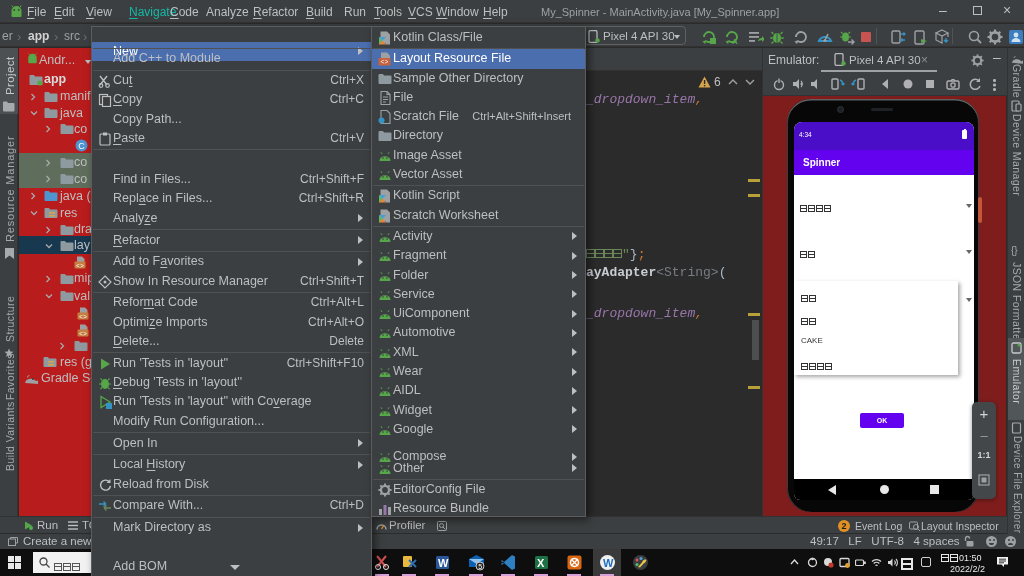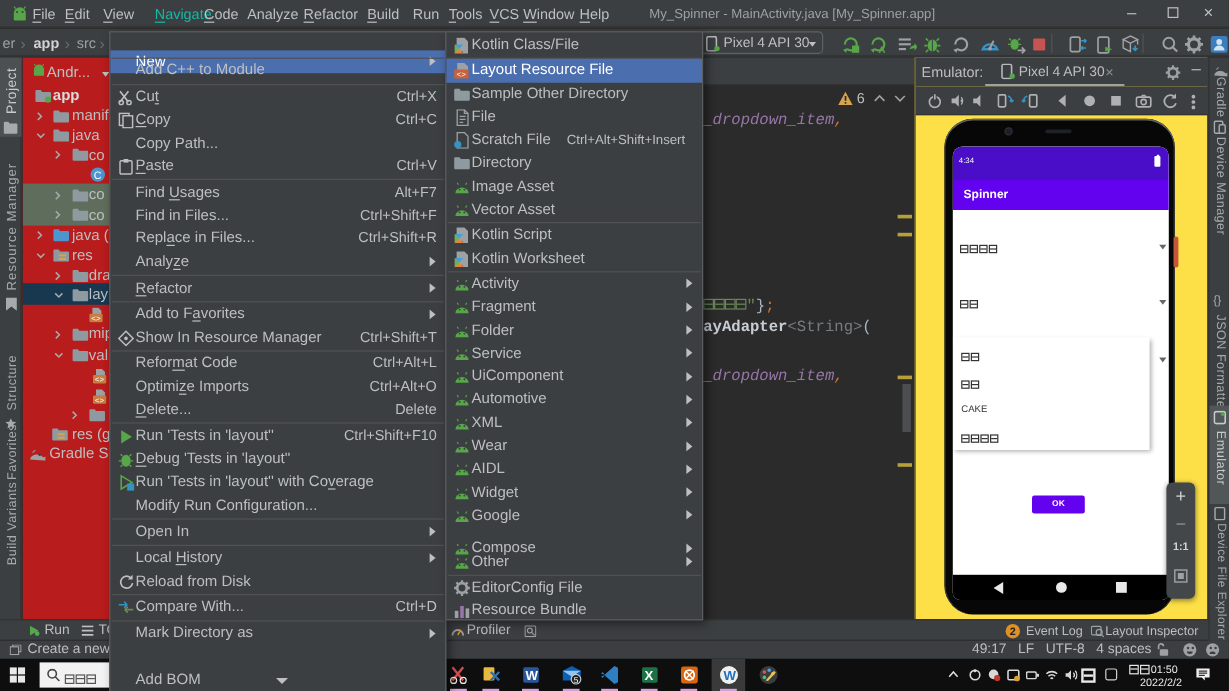--- a/index.html
+++ b/index.html
@@ -304,21 +304,21 @@
 <div class="abs" style="left:0px;top:44px;font-family:'Liberation Mono',monospace;font-size:13px;white-space:pre;font-style:italic;color:#9876aa"><i>_dropdown_item</i><span style="color:#cc7832">,</span></div>
 <div class="abs" style="left:0px;top:199px;font-family:'Liberation Mono',monospace;font-size:13px;white-space:pre;color:#6a8759"><span style="display:inline-block;width:9px;height:9px;border:1px solid #6a8759;box-sizing:border-box;margin-right:0px;vertical-align:middle;position:relative;top:-1px;background:linear-gradient(#6a8759,#6a8759) center/100% 1px no-repeat"></span><span style="display:inline-block;width:9px;height:9px;border:1px solid #6a8759;box-sizing:border-box;margin-right:0px;vertical-align:middle;position:relative;top:-1px;background:linear-gradient(#6a8759,#6a8759) center/100% 1px no-repeat"></span><span style="display:inline-block;width:9px;height:9px;border:1px solid #6a8759;box-sizing:border-box;margin-right:0px;vertical-align:middle;position:relative;top:-1px;background:linear-gradient(#6a8759,#6a8759) center/100% 1px no-repeat"></span><span style="display:inline-block;width:9px;height:9px;border:1px solid #6a8759;box-sizing:border-box;margin-right:0px;vertical-align:middle;position:relative;top:-1px;background:linear-gradient(#6a8759,#6a8759) center/100% 1px no-repeat"></span>"<span style="color:#a9b7c6">}</span><span style="color:#cc7832">;</span></div>
 <div class="abs" style="left:0px;top:217px;font-family:'Liberation Mono',monospace;font-size:13px;white-space:pre;color:#c8cdd4;font-weight:bold">ayAdapter<span style="font-weight:normal;color:#787c80">&lt;String&gt;</span><span style="font-weight:normal;color:#a9b7c6">(</span></div>
 <div class="abs" style="left:0px;top:258px;font-family:'Liberation Mono',monospace;font-size:13px;white-space:pre;font-style:italic;color:#9876aa"><i>_dropdown_item</i><span style="color:#cc7832">,</span></div>
 <div class="abs" style="left:162px;top:131px;width:12px;height:3px;background:#b8a038"></div>
 <div class="abs" style="left:162px;top:146px;width:12px;height:3px;background:#b8a038"></div>
 <div class="abs" style="left:162px;top:265px;width:12px;height:3px;background:#b8a038"></div>
 <div class="abs" style="left:162px;top:338px;width:12px;height:3px;background:#b8a038"></div>
 <div class="abs" style="left:166px;top:272px;width:7px;height:40px;background:rgba(140,143,145,0.35)"></div>
 </div>
-<div class="abs" style="left:762px;top:48px;width:244px;height:468px;background:#fde047;border-left:1px solid #323232">
+<div class="abs" style="left:762px;top:48px;width:244px;height:468px;background:#7f1d1d;border-left:1px solid #323232">
 <div class="abs" style="left:0;top:0;width:244px;height:24px;background:#3c3f41">
 <div class="abs" style="left:5px;top:5px;font-size:12px;color:#bdbfc1">Emulator:</div>
 <svg class="abs" style="left:71px;top:5px" width="12" height="13" viewBox="0 0 12 13">
           <rect x="1" y="0.5" width="8" height="12" rx="1.5" fill="none" stroke="#b6b8ba" stroke-width="1.3"></rect>
           <circle cx="9.5" cy="10.5" r="2.2" fill="#57a64a"></circle>
         </svg>
 <div class="abs" style="left:86px;top:6px;font-size:11.5px;color:#bdbfc1">Pixel 4 API 30</div>
 <div class="abs" style="left:158px;top:5px;font-size:12px;color:#8c9093">×</div>
 <div class="abs" style="left:58px;top:22px;width:116px;height:2px;background:#9fa2a4"></div>
 <svg class="abs" style="left:208px;top:6px" width="13" height="13" viewBox="0 0 16 16">
@@ -637,24 +637,20 @@
         <svg class="ic" viewBox="0 0 14 14">
           <rect x="2" y="2" width="10" height="11" rx="1" fill="none" stroke="#bdbfc1" stroke-width="1.2"></rect>
           <rect x="5" y="0.5" width="4" height="3" fill="#bdbfc1"></rect>
         </svg>
         <span class="lab"><span class="u">P</span>aste</span>
         <span class="hk">Ctrl+V</span>
       </div>
 <div class="sep" style="top:121.8px">
         <div></div>
       </div>
-<div class="mi" style="top:124.3px">
-        <span class="lab">Find <span class="u">U</span>sages</span>
-        <span class="hk">Alt+F7</span>
-      </div>
 <div class="mi" style="top:143.6px">
         <span class="lab">Find in Files...</span>
         <span class="hk">Ctrl+Shift+F</span>
       </div>
 <div class="mi" style="top:162.9px">
         <span class="lab">Repl<span class="u">a</span>ce in Files...</span>
         <span class="hk">Ctrl+Shift+R</span>
       </div>
 <div class="mi" style="top:182.20000000000002px">
         <span class="lab">Analy<span class="u">z</span>e</span>
@@ -851,21 +847,21 @@
         </svg>
         <span class="lab">Kotlin Script</span>
       </div>
 <div class="mi" style="top:178.4px;height:19.3px;line-height:19.3px">
         <svg class="ic" viewBox="0 0 14 14">
           <path d="M2.5 0.5 L9 0.5 L12 3.5 L12 13.5 L7.5 13.5 L7.5 12 L2.5 12z" fill="#9da1a3"></path>
           <path d="M1 13.5 L1 6 L4.5 9.75 L8 13.5z" fill="#e8833a"></path>
           <path d="M1 6 L8 6 L4.5 9.75z" fill="#41a0d8"></path>
           <path d="M1 6 L1 13.5 L4.5 9.75z" fill="#5fb865"></path>
         </svg>
-        <span class="lab">Kotlin Worksheet</span>
+        <span class="lab">Scratch Worksheet</span>
       </div>
 <div class="sep" style="top:197.70000000000002px">
         <div></div>
       </div>
 <div class="mi" style="top:199.70000000000002px;height:19.3px;line-height:19.3px">
         <svg class="ic" style="top:4px" viewBox="0 0 14 10">
           <path d="M1.5 9 a5.5 4.8 0 0 1 11 0z" fill="#57a64a"></path>
           <line x1="4" y1="2" x2="3" y2="0.3" stroke="#57a64a"></line>
           <line x1="10" y1="2" x2="11" y2="0.3" stroke="#57a64a"></line>
           <circle cx="5" cy="6" r="0.8" fill="#3c3f41"></circle>

